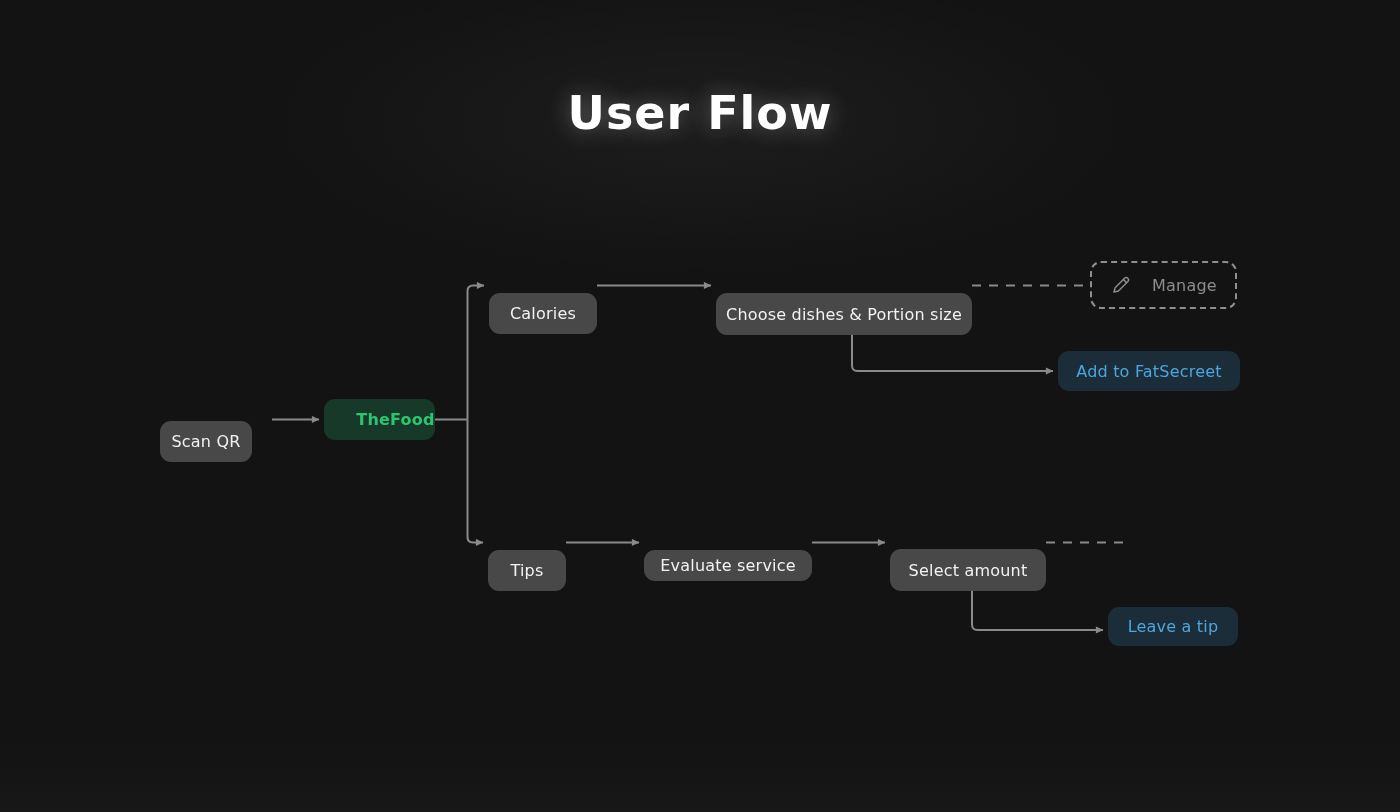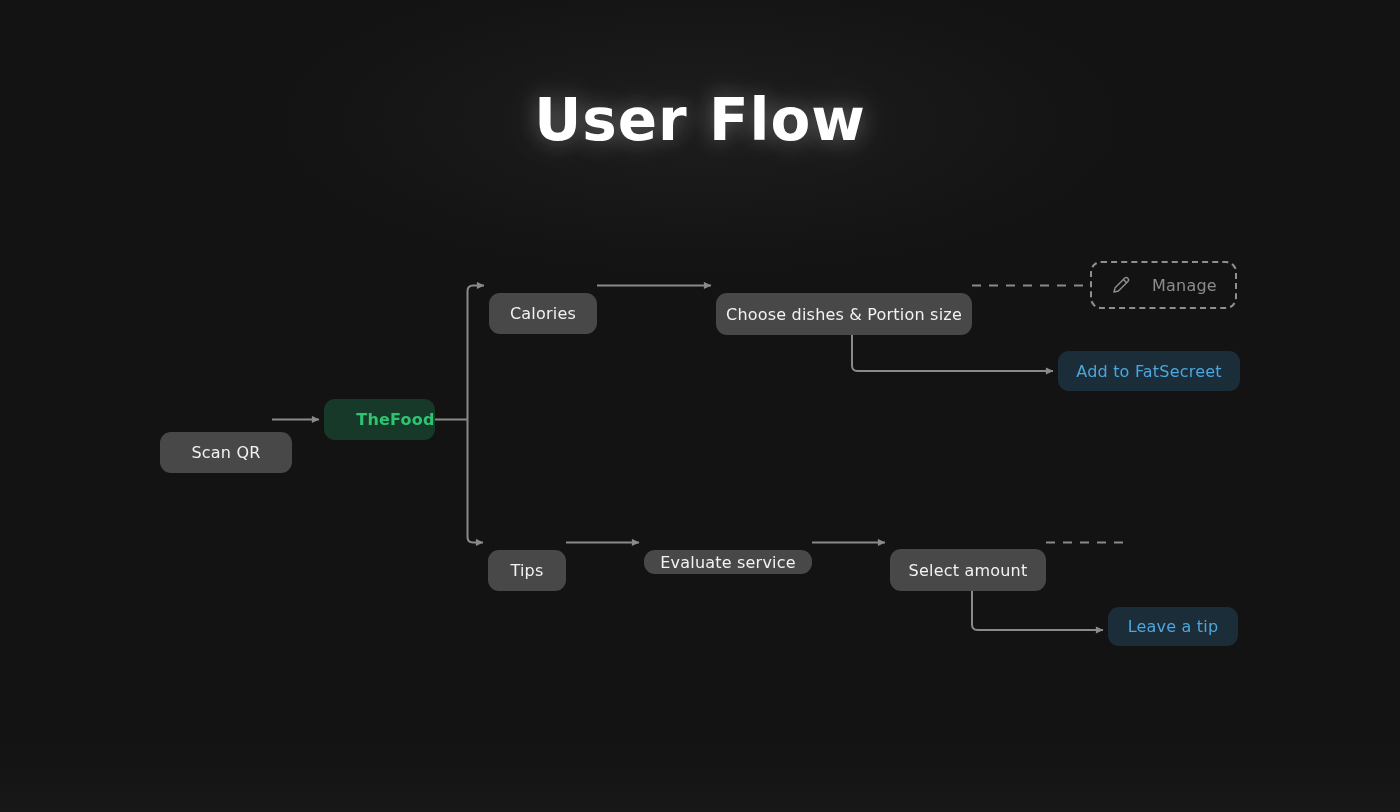--- a/index.html
+++ b/index.html
@@ -6,21 +6,21 @@
   .canvas{
     position:relative;width:1400px;height:812px;overflow:hidden;
     font-family:"DejaVu Sans","Liberation Sans",sans-serif;
     background:
       radial-gradient(ellipse 620px 220px at 50% 15%, rgba(255,255,255,0.045), rgba(0,0,0,0) 70%),
       linear-gradient(to bottom, #131313 92%, #181818 100%),
       #131313;
   }
   .title{
     position:absolute;left:0;right:0;top:86px;text-align:center;
-    color:#ffffff;font-size:58px;font-weight:700;letter-spacing:1px;
+    color:#ffffff;font-size:46px;font-weight:700;letter-spacing:1px;
     text-shadow:0 0 22px rgba(255,255,255,0.30), 0 0 60px rgba(255,255,255,0.14);
   }
   .wires{position:absolute;left:0;top:0;width:1400px;height:812px;}
   .node{
     position:absolute;display:flex;align-items:center;justify-content:center;
     border-radius:11px;box-sizing:border-box;font-size:16px;letter-spacing:.2px;
     white-space:nowrap;
   }
   .node.gray{background:#484848;color:#f2f2f2;margin-top:28px;}
   .node.brand{background:#17392a;color:#2fc46f;font-weight:700;padding-left:32px;}
@@ -50,21 +50,21 @@
     <path d="M467.5 419.5 V537 Q467.5 542.5 473 542.5 H483" stroke="#8a8a8a" stroke-width="2" marker-end="url(#arw)"></path>
     <path d="M597 285.5 H711" stroke="#8a8a8a" stroke-width="2" marker-end="url(#arw)"></path>
     <path d="M972 285.5 H1088" stroke="#8a8a8a" stroke-width="2" stroke-dasharray="9 8"></path>
     <path d="M852 307 V365.5 Q852 371 857.5 371 H1053" stroke="#8a8a8a" stroke-width="2" marker-end="url(#arw)"></path>
     <path d="M566 542.5 H639" stroke="#8a8a8a" stroke-width="2" marker-end="url(#arw)"></path>
     <path d="M812 542.5 H885" stroke="#8a8a8a" stroke-width="2" marker-end="url(#arw)"></path>
     <path d="M1046 542.5 H1124" stroke="#8a8a8a" stroke-width="2" stroke-dasharray="9 8"></path>
     <path d="M972 563 V624.5 Q972 630 977.5 630 H1103" stroke="#8a8a8a" stroke-width="2" marker-end="url(#arw)"></path>
   </svg>
 
-  <div class="node gray" style="left:160px;top:404px;width:132px;height:41px">
+  <div class="node gray" style="left:160px;top:393px;width:92px;height:41px">
     <span>Scan QR</span>
   </div>
 
   <div class="node brand" style="left:324px;top:399px;width:111px;height:41px">
     <span>TheFood</span>
   </div>
 
   <div class="node gray" style="left:489px;top:265px;width:108px;height:41px">
     <span>Calories</span>
   </div>
@@ -84,21 +84,21 @@
   </div>
 
   <div class="node action" style="left:1058px;top:351px;width:182px;height:40px">
     <span>Add to FatSecreet</span>
   </div>
 
   <div class="node gray" style="left:488px;top:522px;width:78px;height:41px">
     <span>Tips</span>
   </div>
 
-  <div class="node gray" style="left:644px;top:522px;width:168px;height:24px">
+  <div class="node gray" style="left:644px;top:522px;width:168px;height:31px">
     <span>Evaluate service</span>
   </div>
 
   <div class="node gray" style="left:890px;top:521px;width:156px;height:42px">
     <span>Select amount</span>
   </div>
 
 
   <div class="node action" style="left:1108px;top:607px;width:130px;height:39px">
     <span>Leave a tip</span>

